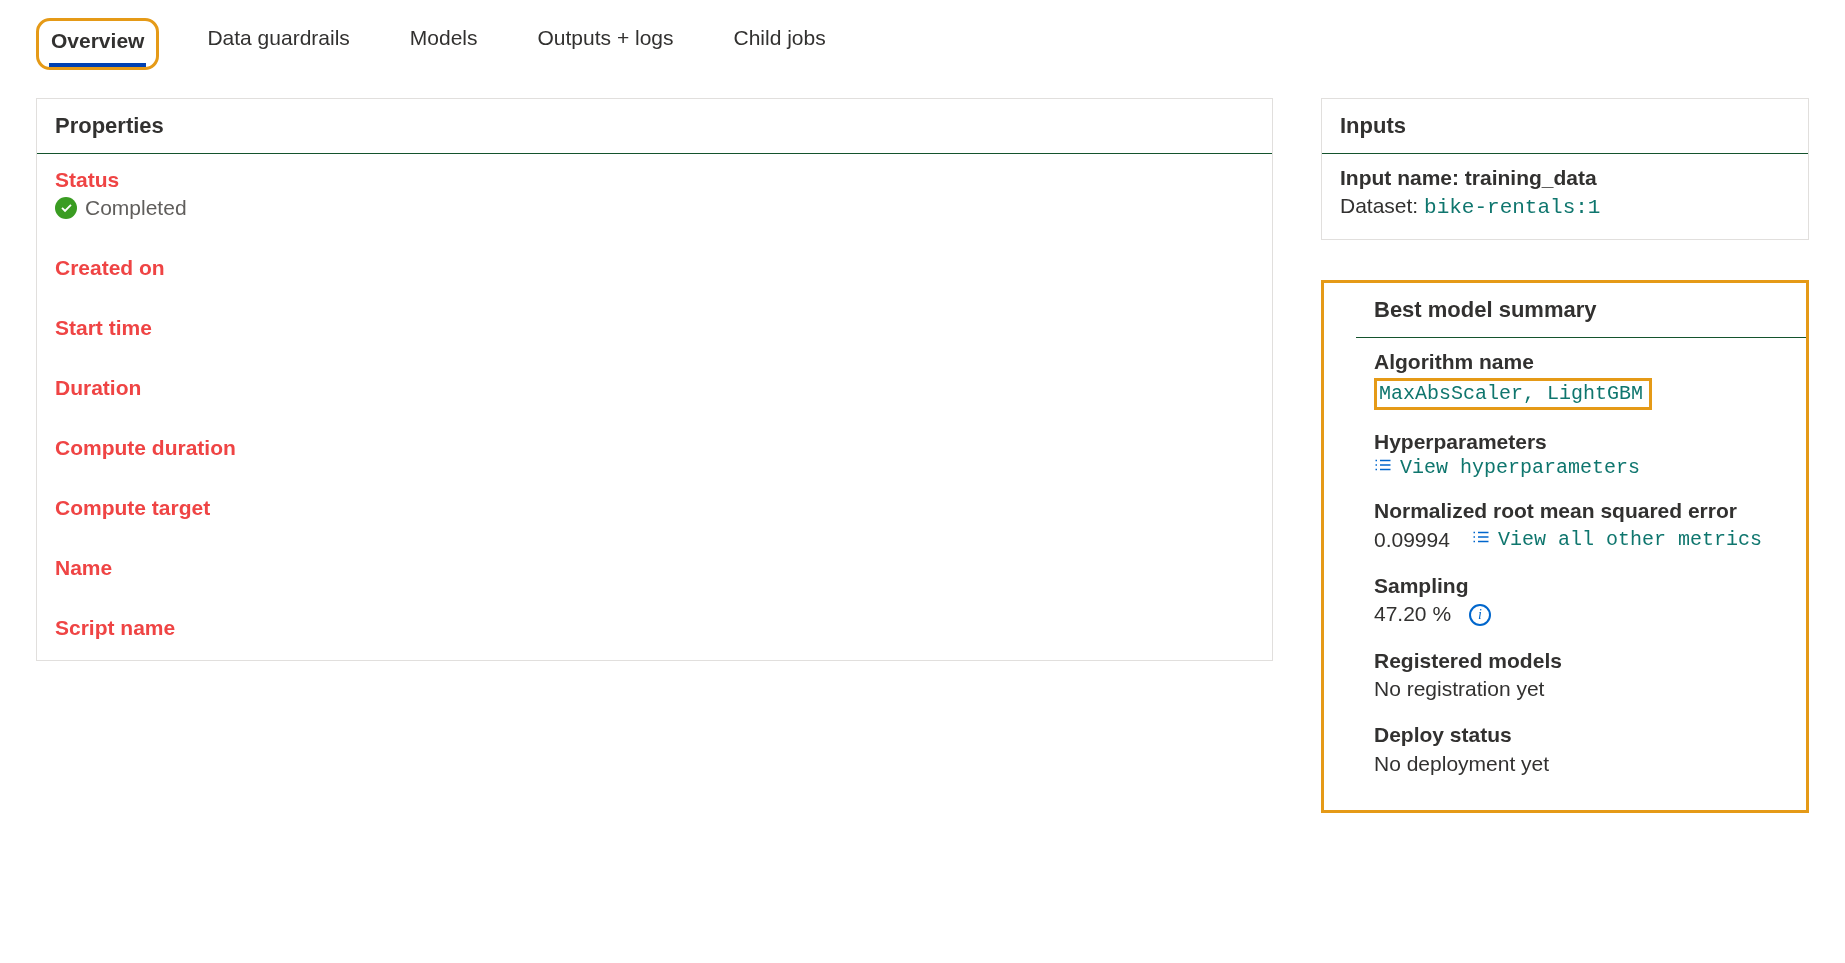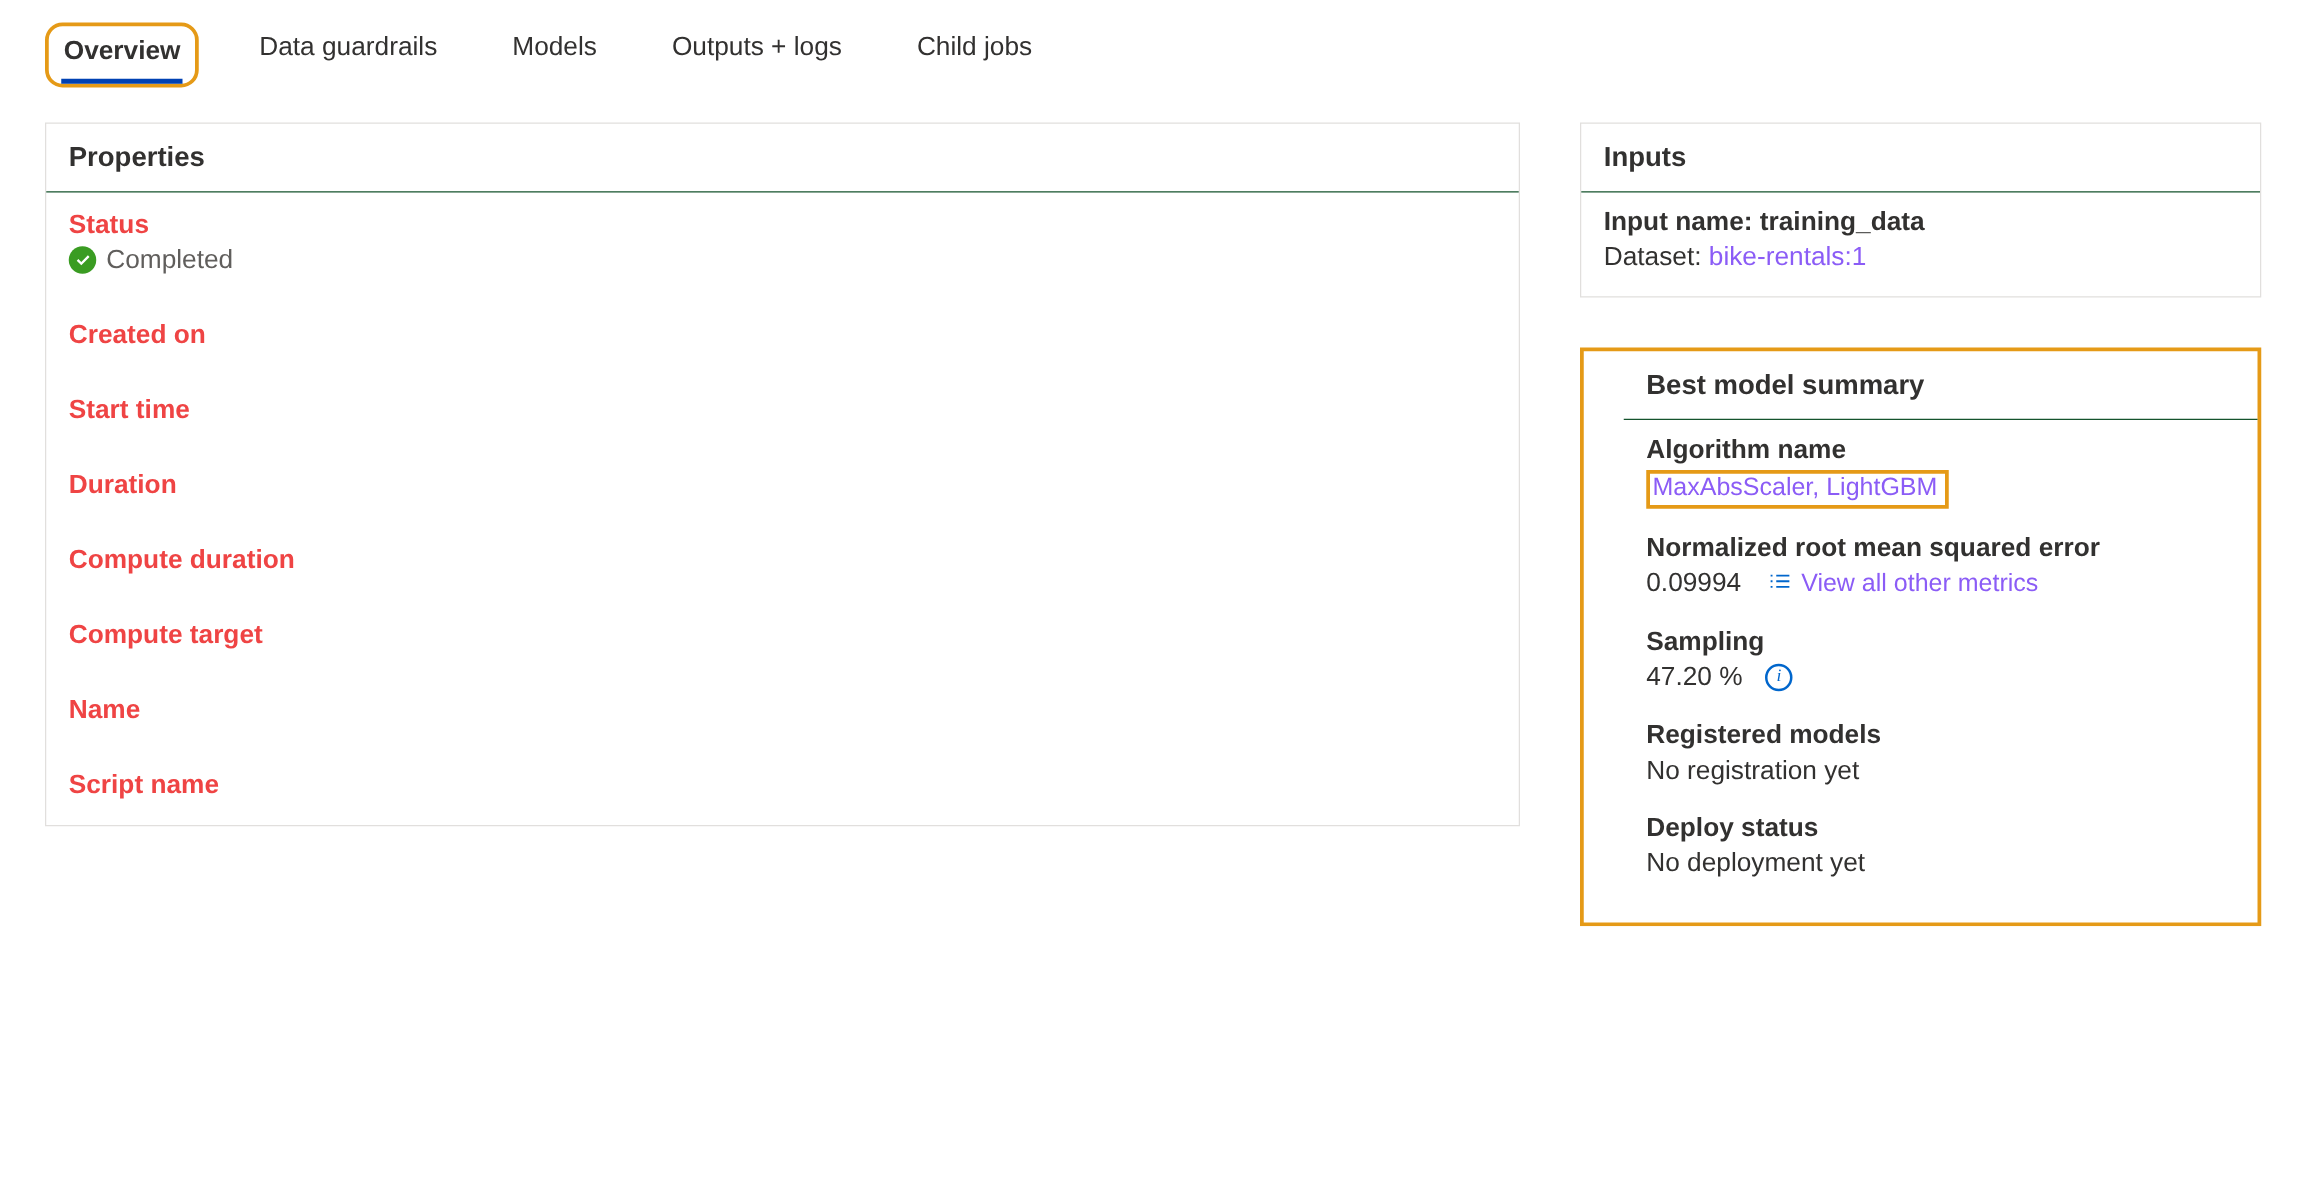--- a/index.html
+++ b/index.html
@@ -46,21 +46,21 @@
     display: flex;
     gap: 48px;
     align-items: flex-start;
   }
   .left-col {
     flex: 1;
     border: 1px solid #e1dfdd;
     min-width: 0;
   }
   .right-col {
-    width: 545px;
+    width: 488px;
     flex-shrink: 0;
   }
   .panel {
     border: 1px solid #e1dfdd;
   }
   .panel + .panel { margin-top: 40px; padding-left: 32px; }
   .panel-header {
     font-size: 22px;
     font-weight: 700;
     padding: 14px 18px;
@@ -97,22 +97,23 @@
     align-items: center;
     justify-content: center;
     flex-shrink: 0;
   }
   .check-icon svg {
     width: 13px;
     height: 13px;
     fill: #fff;
   }
   .link {
-    color: #8b5cf6;
+    color: #0f766e;
     cursor: pointer;
+    font-family: Liberation Mono, monospace;
   }
   .right-panel-body {
     padding: 10px 18px 16px 18px;
   }
   .right-label {
     font-size: 21px;
     font-weight: 600;
     line-height: 1.35;
   }
   .right-value {
@@ -244,20 +245,36 @@
         <div class="panel-header">Best model summary</div>
         <div class="right-panel-body">
 
           <div class="right-group">
             <div class="right-label">Algorithm name</div>
             <span class="algorithm-highlight">
               <span class="link">MaxAbsScaler, LightGBM</span>
             </span>
           </div>
 
+          <div class="right-group">
+            <div class="right-label">Hyperparameters</div>
+            <div class="inline">
+              <span class="list-icon">
+                <svg viewBox="0 0 24 24">
+                    <line x1="8" y1="6" x2="22" y2="6"></line>
+                    <line x1="8" y1="12" x2="22" y2="12"></line>
+                    <line x1="8" y1="18" x2="22" y2="18"></line>
+                    <line x1="2" y1="6" x2="4" y2="6"></line>
+                    <line x1="2" y1="12" x2="4" y2="12"></line>
+                    <line x1="2" y1="18" x2="4" y2="18"></line>
+                  </svg>
+              </span>
+              <span class="link">View hyperparameters</span>
+            </div>
+          </div>
 
           <div class="right-group">
             <div class="right-label">Normalized root mean squared error</div>
             <div class="metric-row">
               <span class="right-value">0.09994</span>
               <span class="inline">
                 <span class="list-icon">
                   <svg viewBox="0 0 24 24">
                       <line x1="8" y1="6" x2="22" y2="6"></line>
                       <line x1="8" y1="12" x2="22" y2="12"></line>

